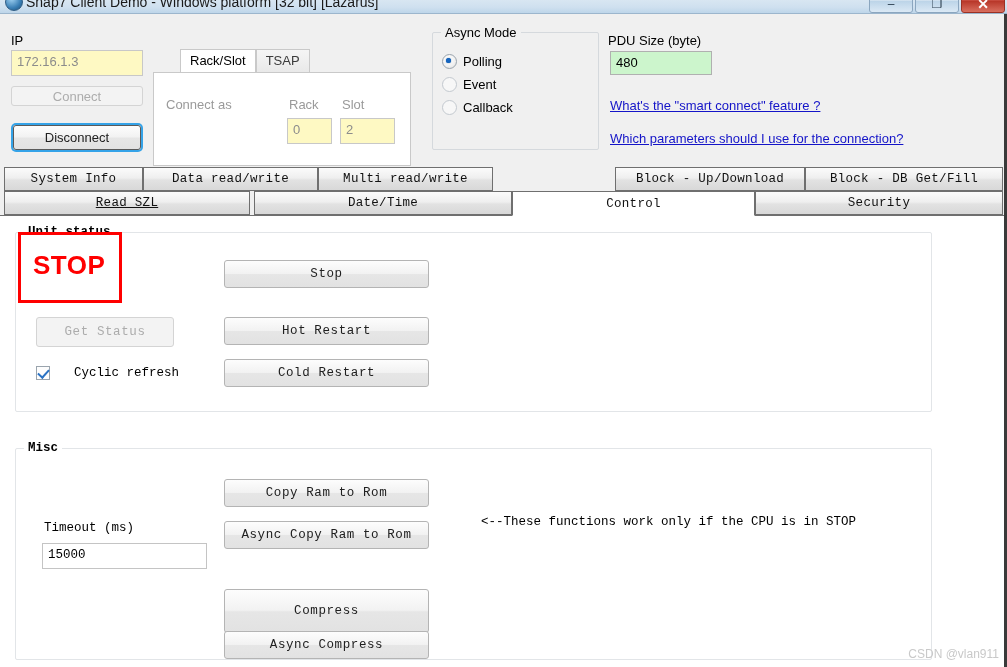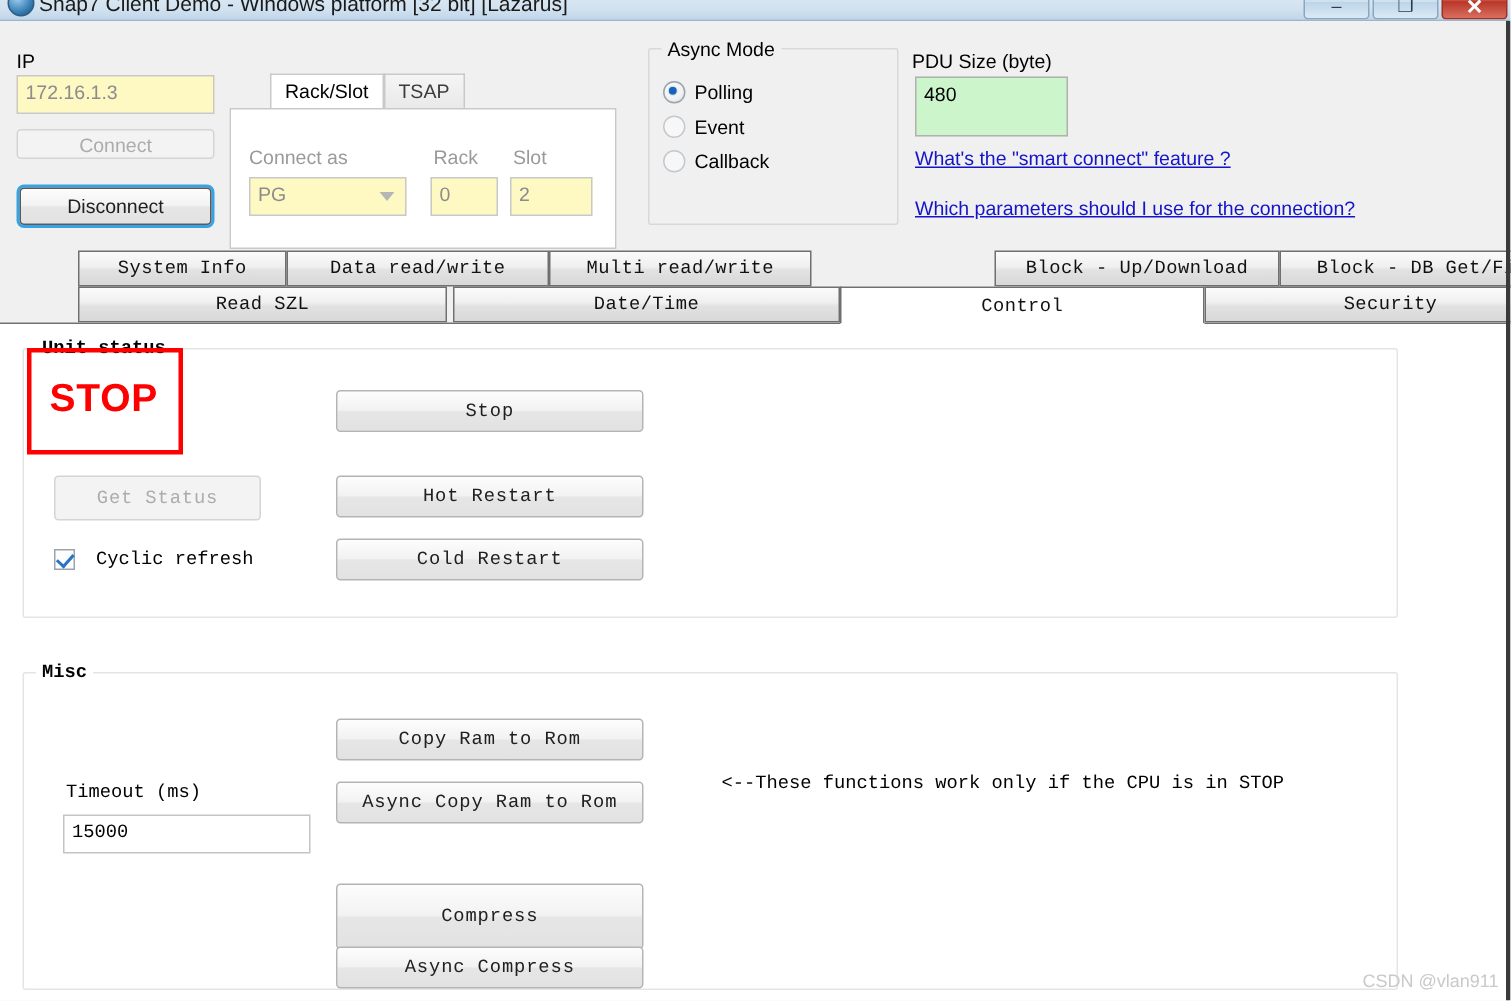--- a/index.html
+++ b/index.html
@@ -161,21 +161,20 @@
     position: absolute;
     box-sizing: border-box;
     height: 24px;
     border: 1px solid #6f6f6f;
     background: linear-gradient(to bottom,#fbfbfb 0%,#efefef 45%,#e2e2e2 55%,#d8d8d8 100%);
     font-family: "Liberation Mono","DejaVu Sans Mono",monospace;
     font-size: 12.5px; color: #111;
     display: flex; align-items: center; justify-content: center;
     letter-spacing: .3px;
     white-space: nowrap;
-    margin-left: 48px;
   }
   .ptab.active {
     background: #ffffff;
     border-bottom-color: #ffffff;
     z-index: 5;
   }
   .tabpage {
     position: absolute; left: 0; top: 215px; width: 1007px; height: 452px;
     background: #ffffff;
     border-top: 1px solid #6f6f6f;
@@ -273,24 +272,20 @@
     <div class="tabctl" style="left:0;top:0;">
       <div class="tabhead" style="left:153px;top:35px;padding-left:27px;">
         <div class="tab active">Rack/Slot</div>
         <div class="tab">TSAP</div>
       </div>
       <div class="tabbody" style="left:153px;top:58px;width:256px;height:92px;">
         <div class="lbl dim" style="position:absolute;left:12px;top:24px;">Connect as</div>
         <div class="lbl dim" style="position:absolute;left:135px;top:24px;">Rack</div>
         <div class="lbl dim" style="position:absolute;left:188px;top:24px;">Slot</div>
 
-        <div class="tfield" style="position:absolute;left:12px;top:45px;width:105px;height:26px;padding-right:22px;">
-          <span>PG</span>
-          <span style="position:absolute;right:7px;top:9px;width:0;height:0;border-left:5px solid transparent;border-right:5px solid transparent;border-top:6px solid #b6b6b6;"></span>
-        </div>
         <div class="tfield" style="position:absolute;left:133px;top:45px;width:45px;height:26px;">0</div>
         <div class="tfield" style="position:absolute;left:186px;top:45px;width:55px;height:26px;">2</div>
       </div>
     </div>
 
     <div class="group" style="left:432px;top:18px;width:165px;height:116px;">
       <div class="glabel">Async Mode</div>
       <div class="radio-row" style="left:9px;top:21px;">
         <span class="radio on"></span>
         <span class="lbl">Polling</span>
@@ -299,48 +294,48 @@
         <span class="radio off"></span>
         <span class="lbl">Event</span>
       </div>
       <div class="radio-row" style="left:9px;top:67px;">
         <span class="radio off"></span>
         <span class="lbl">Callback</span>
       </div>
     </div>
 
     <div class="lbl" style="position:absolute;left:608px;top:19px;">PDU Size (byte)</div>
-    <div class="tfield green" style="position:absolute;left:610px;top:37px;width:102px;height:40px;">480</div>
+    <div class="tfield green" style="position:absolute;left:610px;top:37px;width:102px;height:24px;">480</div>
 
     <a class="link" style="left:610px;top:84px;">What's the "smart connect" feature ?</a>
     <a class="link" style="left:610px;top:117px;">Which parameters should I use for the connection?</a>
   </div>
 
   <div class="tabstrip">
 
     <div class="ptab" style="left:4px;top:0px;width:139px;">System Info</div>
     <div class="ptab" style="left:143px;top:0px;width:175px;">Data read/write</div>
     <div class="ptab" style="left:318px;top:0px;width:175px;">Multi read/write</div>
     <div class="ptab" style="left:615px;top:0px;width:190px;">Block - Up/Download</div>
     <div class="ptab" style="left:805px;top:0px;width:198px;">Block - DB Get/Fill</div>
 
-    <div class="ptab" style="left:4px;top:24px;width:246px;">Read SZL</div>
+    <div class="ptab" style="left:4px;top:24px;width:246px;text-decoration:underline;">Read SZL</div>
     <div class="ptab active" style="left:512px;top:24px;width:243px;height:25px;">Control</div>
     <div class="ptab" style="left:254px;top:24px;width:258px;">Date/Time</div>
     <div class="ptab" style="left:755px;top:24px;width:248px;">Security</div>
   </div>
 
   <div class="tabpage">
 
     <div class="group white" style="left:15px;top:16px;width:915px;height:178px;">
       <div class="glabel mono">Unit status</div>
 
       <div class="btn dimmed mono" style="position:absolute;left:20px;top:84px;width:138px;height:30px;">Get Status</div>
 
-      <div style="position:absolute;left:20px;top:133px;display:flex;align-items:center;gap:14px;">
+      <div style="position:absolute;left:20px;top:133px;display:flex;align-items:center;gap:24px;">
         <span class="chk on"></span>
         <span class="mono" style="font-size:12.5px;">Cyclic refresh</span>
       </div>
 
       <div class="btn mono" style="position:absolute;left:208px;top:27px;width:205px;height:28px;">Stop</div>
       <div class="btn mono" style="position:absolute;left:208px;top:84px;width:205px;height:28px;">Hot Restart</div>
       <div class="btn mono" style="position:absolute;left:208px;top:126px;width:205px;height:28px;">Cold Restart</div>
     </div>
 
     <div class="group white" style="left:15px;top:232px;width:915px;height:210px;">

